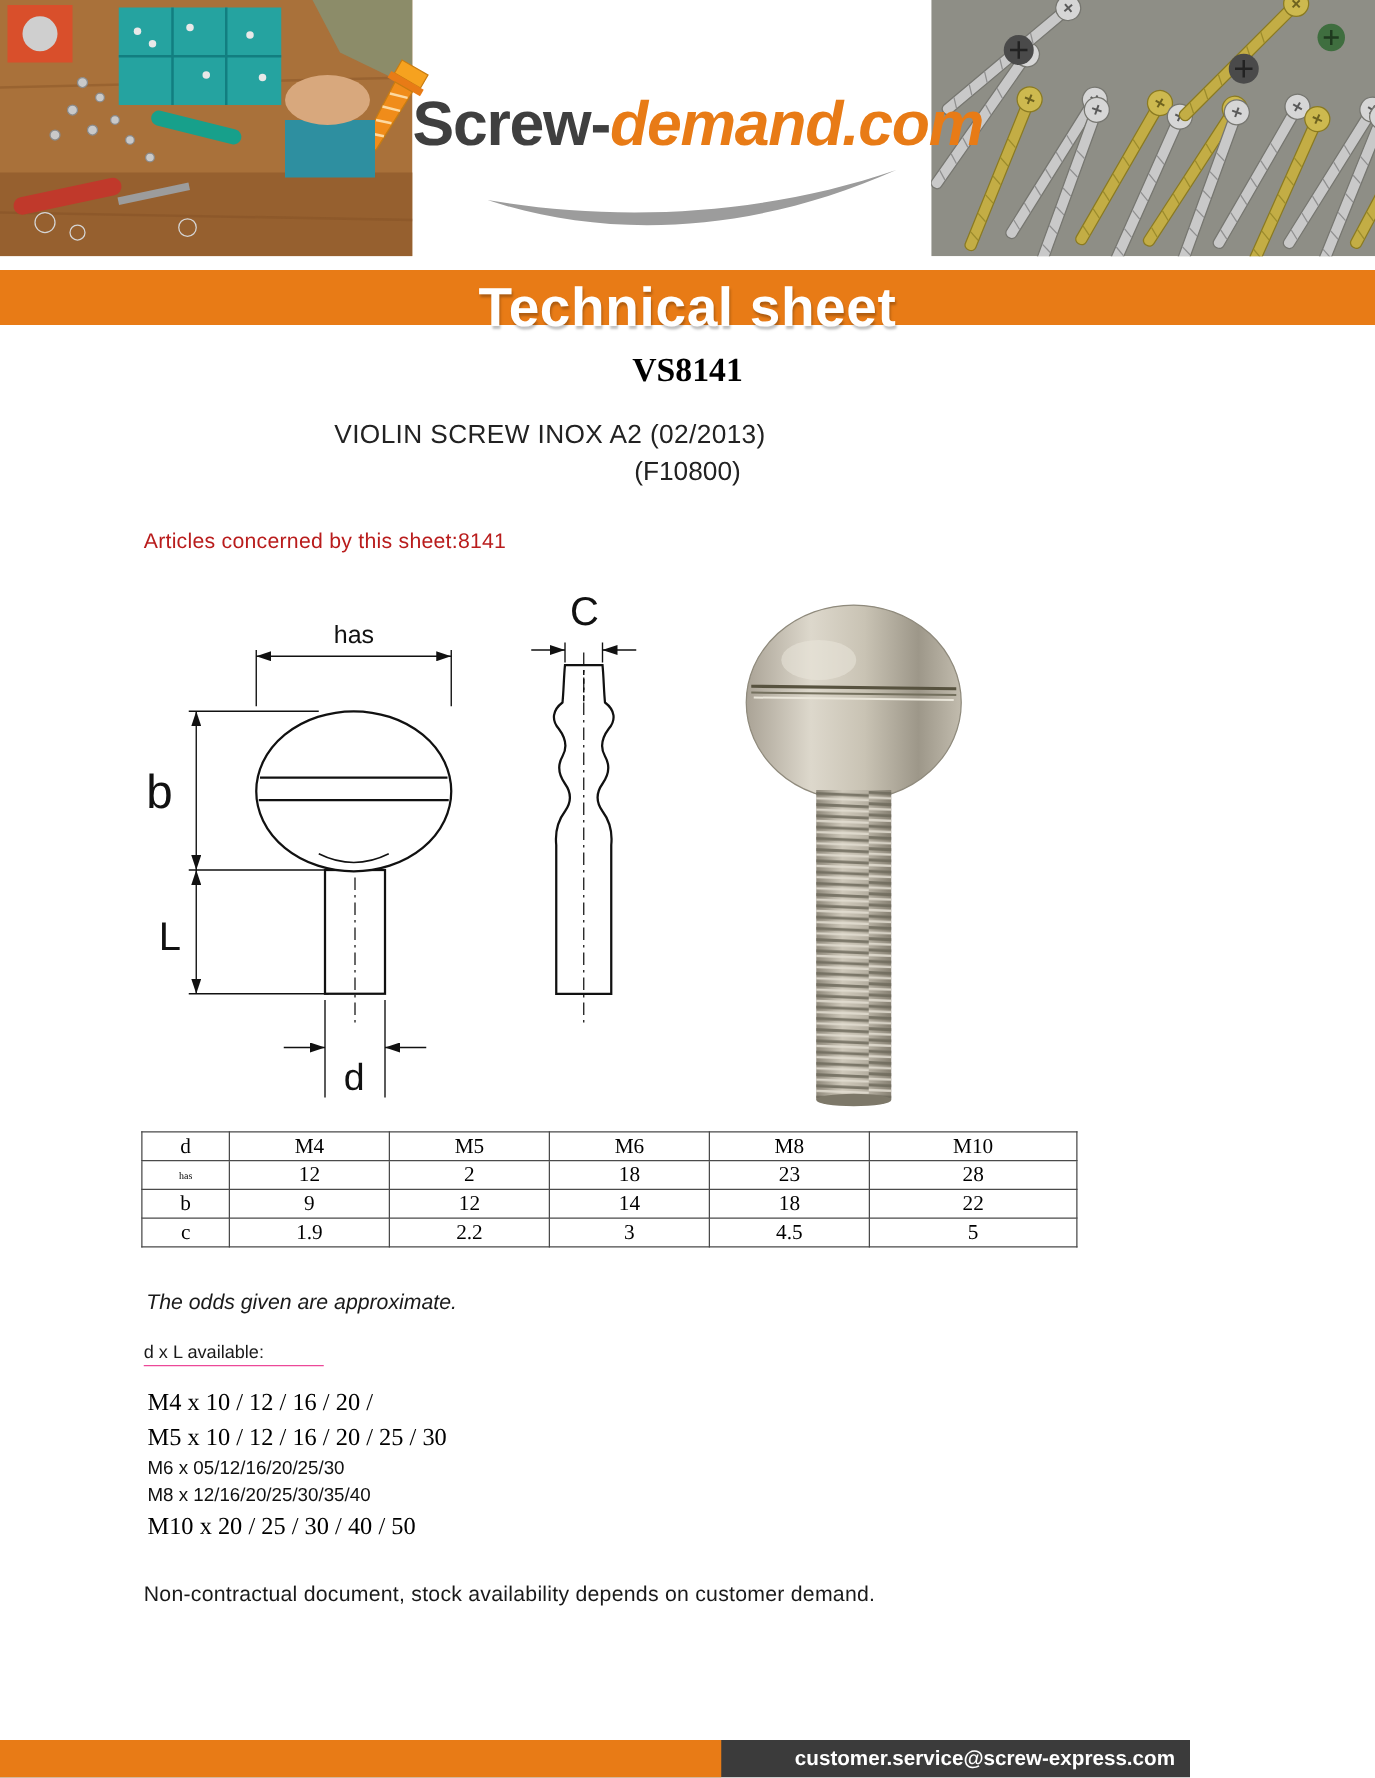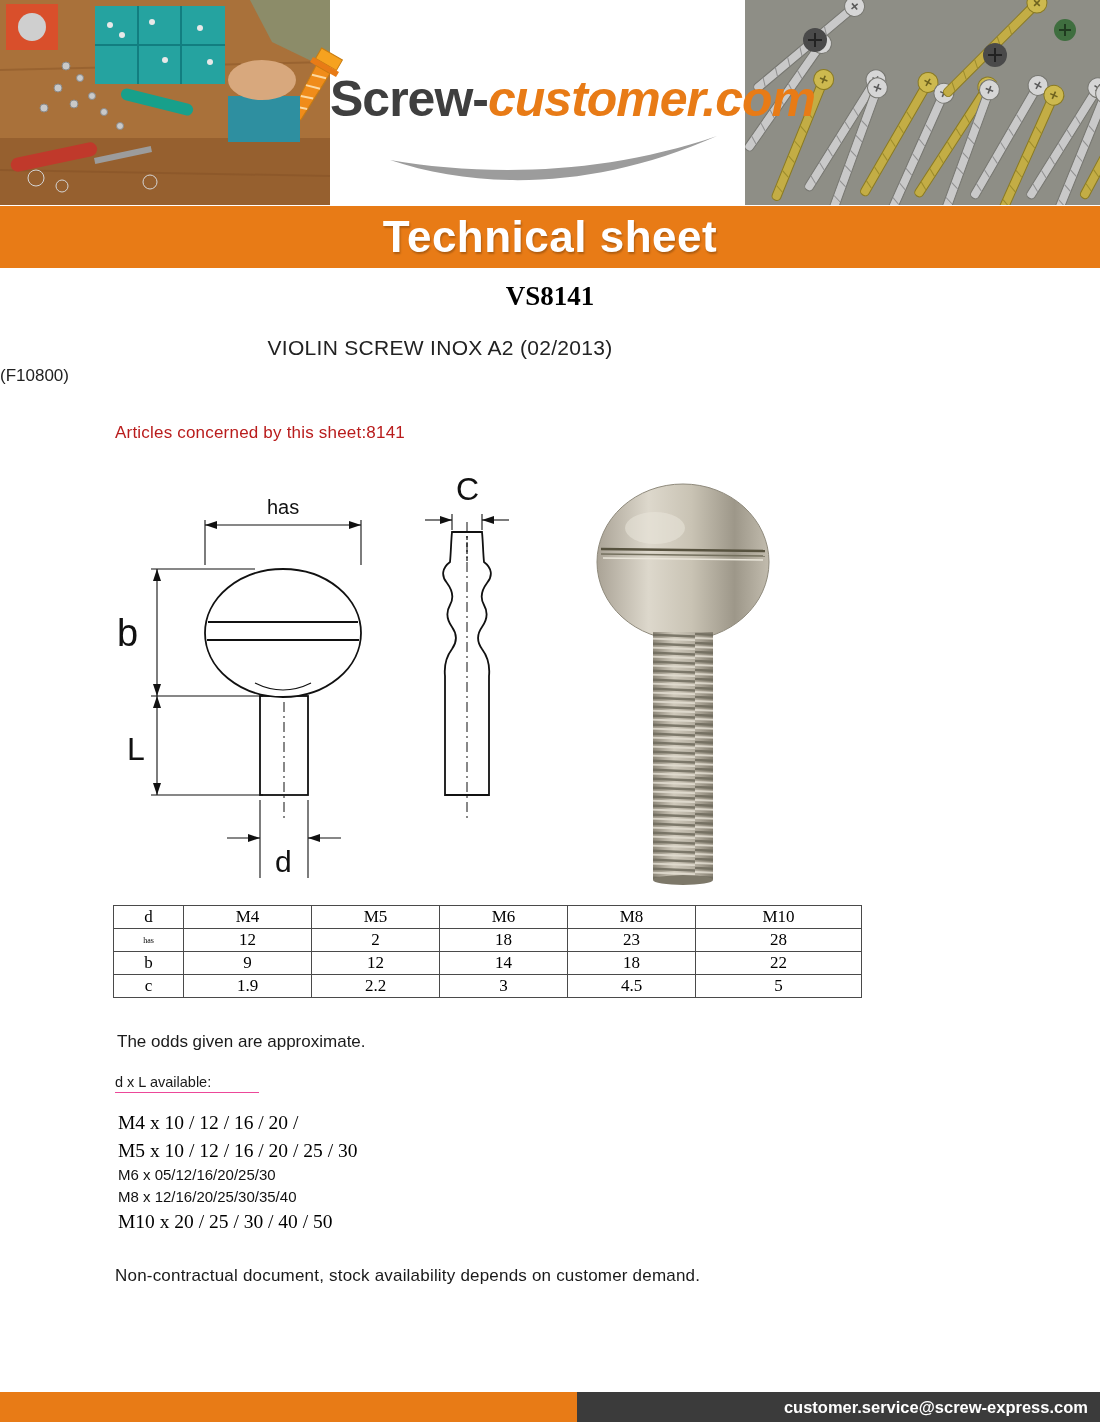--- a/index.html
+++ b/index.html
@@ -7,45 +7,45 @@
        font-family:"Liberation Sans",sans-serif;color:#1a1a1a;}
   
   .photo{position:absolute;top:0;display:block;}
   .logo-row{position:absolute;top:70px;left:330px;width:440px;text-align:center;white-space:nowrap;}
   .logo-text{font-size:50px;font-weight:bold;letter-spacing:-1px;}
   .logo-dark{color:#3f3f3f;}
   .logo-orange{color:var(--accent,#e87b16);font-style:italic;}
   .swoosh{position:absolute;top:128px;left:385px;}
   .screw-icon{position:absolute;top:40px;left:300px;}
   
-  .banner{position:absolute;top:206px;left:0;width:1100px;height:62px;background:var(--accent,#e87b16);}
+  .banner{position:absolute;top:216px;left:0;width:1100px;height:44px;background:var(--accent,#e87b16);}
   .banner-title{width:100%;text-align:center;line-height:62px;font-size:44px;font-weight:bold;color:#ffffff;
       letter-spacing:.5px;text-shadow:1px 2px 2px rgba(0,0,0,.25);}
   .doc-code{position:absolute;top:281px;left:0;width:1100px;text-align:center;
       font-family:"Liberation Serif",serif;font-weight:bold;font-size:27px;color:#000;}
   .product{position:absolute;top:336px;left:0;width:880px;text-align:center;font-size:21px;color:#222;letter-spacing:.3px;}
-  .refcode{position:absolute;top:366px;left:0;width:1100px;font-size:17px;color:#222;}
+  .refcode{position:absolute;top:366px;left:0;width:1100px;text-align:center;font-size:21px;color:#222;}
   .articles{position:absolute;top:423px;left:115px;font-size:17px;color:#b91c1c;letter-spacing:.2px;text-align:right;}
   
   .drawing{position:absolute;top:470px;left:95px;}
   
   table.spec{position:absolute;top:905px;left:113px;width:749px;border-collapse:collapse;
       font-family:"Liberation Serif",serif;font-size:17px;color:#000;}
   table.spec td{border:1px solid #4a4a4a;text-align:center;height:22px;padding:0 2px;}
   table.spec td.tiny{font-size:8px;}
-  .note-approx{position:absolute;top:1032px;left:117px;font-size:17px;}
+  .note-approx{position:absolute;top:1032px;left:117px;font-size:17px;font-style:italic;}
   .avail-label{position:absolute;top:1074px;left:115px;font-size:14.5px;}
   .avail-label span{border-bottom:1px solid #ec4899;padding-right:48px;padding-bottom:2px;display:inline-block;}
   .avail-list{position:absolute;top:1110px;left:118px;line-height:1.32;}
   .avail-serif{font-family:"Liberation Serif",serif;font-size:19.5px;color:#000;}
   .avail-sans{font-family:"Liberation Sans",sans-serif;font-size:15px;color:#111;}
   .avail-list div{margin-bottom:2px;}
   .disclaimer{position:absolute;top:1266px;left:115px;font-size:17px;letter-spacing:.2px;}
   
-  .footer{position:absolute;left:0;top:1392px;width:1100px;height:30px;background:var(--footer-dark,#3b3b3b);}
+  .footer{position:absolute;left:0;top:1392px;width:952px;height:30px;background:var(--footer-dark,#3b3b3b);}
   .footer-accent{position:absolute;left:0;top:0;width:577px;height:30px;background:var(--accent,#e87b16);}
   .footer-email{position:absolute;right:12px;top:0;line-height:30px;color:#ffffff;font-weight:bold;font-size:16.5px;}
 </style>
 </head>
 <body>
 
 <div class="page">
 
   <svg class="photo" style="left:0;" width="330" height="205">
     <rect width="330" height="205" fill="#a9713a"></rect>
@@ -139,21 +139,21 @@
       <rect x="-12" y="0" width="24" height="12" fill="#f6a21f" stroke="#c97c10"></rect>
       <rect x="-15" y="12" width="30" height="6" fill="#e87b16"></rect>
       <path d="M-8,18 L8,18 L6,72 L0,82 L-6,72 Z" fill="#f08c1a" stroke="#c97c10"></path>
       <line x1="-7" y1="28" x2="7" y2="24" stroke="#fdd9a0" stroke-width="2"></line>
       <line x1="-7" y1="40" x2="7" y2="36" stroke="#fdd9a0" stroke-width="2"></line>
       <line x1="-6" y1="52" x2="6" y2="48" stroke="#fdd9a0" stroke-width="2"></line>
       <line x1="-6" y1="64" x2="6" y2="60" stroke="#fdd9a0" stroke-width="2"></line>
     </g>
   </svg>
   <div class="logo-row">
-    <span class="logo-text logo-dark">Screw-</span><span class="logo-text logo-orange">customer.com</span>
+    <span class="logo-text logo-dark">Screw-</span><span class="logo-text logo-orange">demand.com</span>
   </div>
   <svg class="swoosh" width="340" height="70">
     <path d="M5,32 C95,62 210,62 332,8 C215,48 98,48 5,32 Z" fill="#9c9c9c"></path>
   </svg>
 
   <div class="banner">
     <div class="banner-title">Technical sheet</div>
   </div>
 
   <div class="doc-code">VS8141</div>

